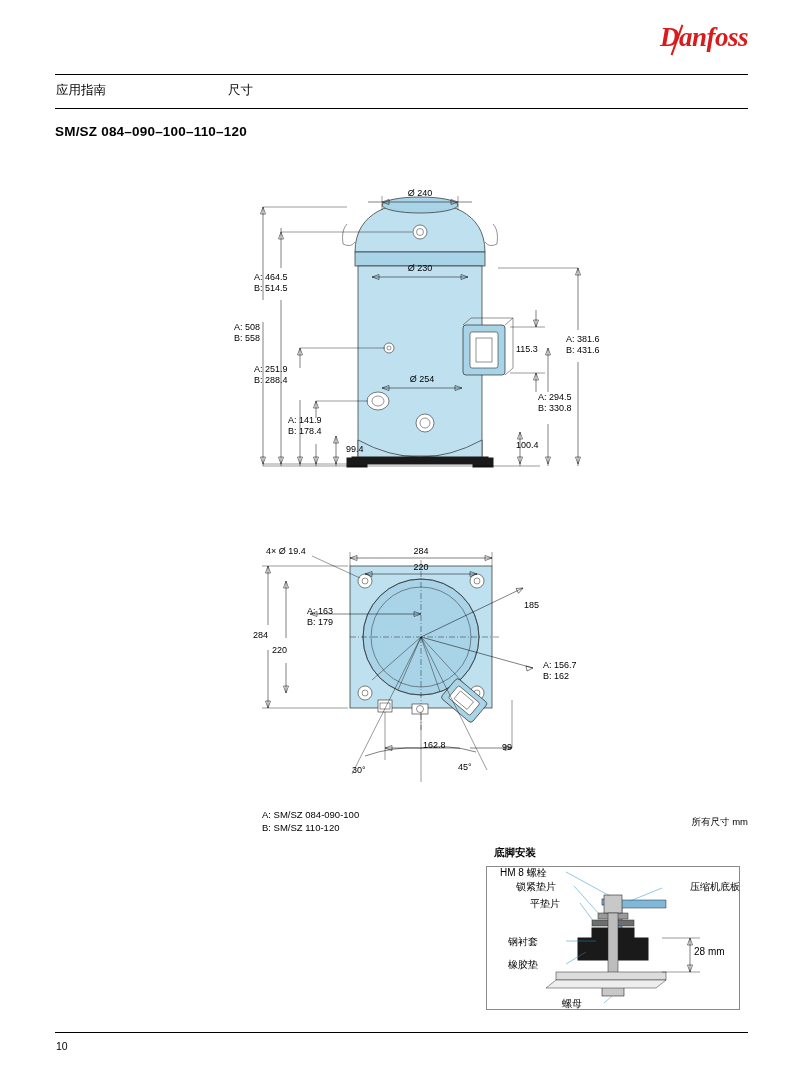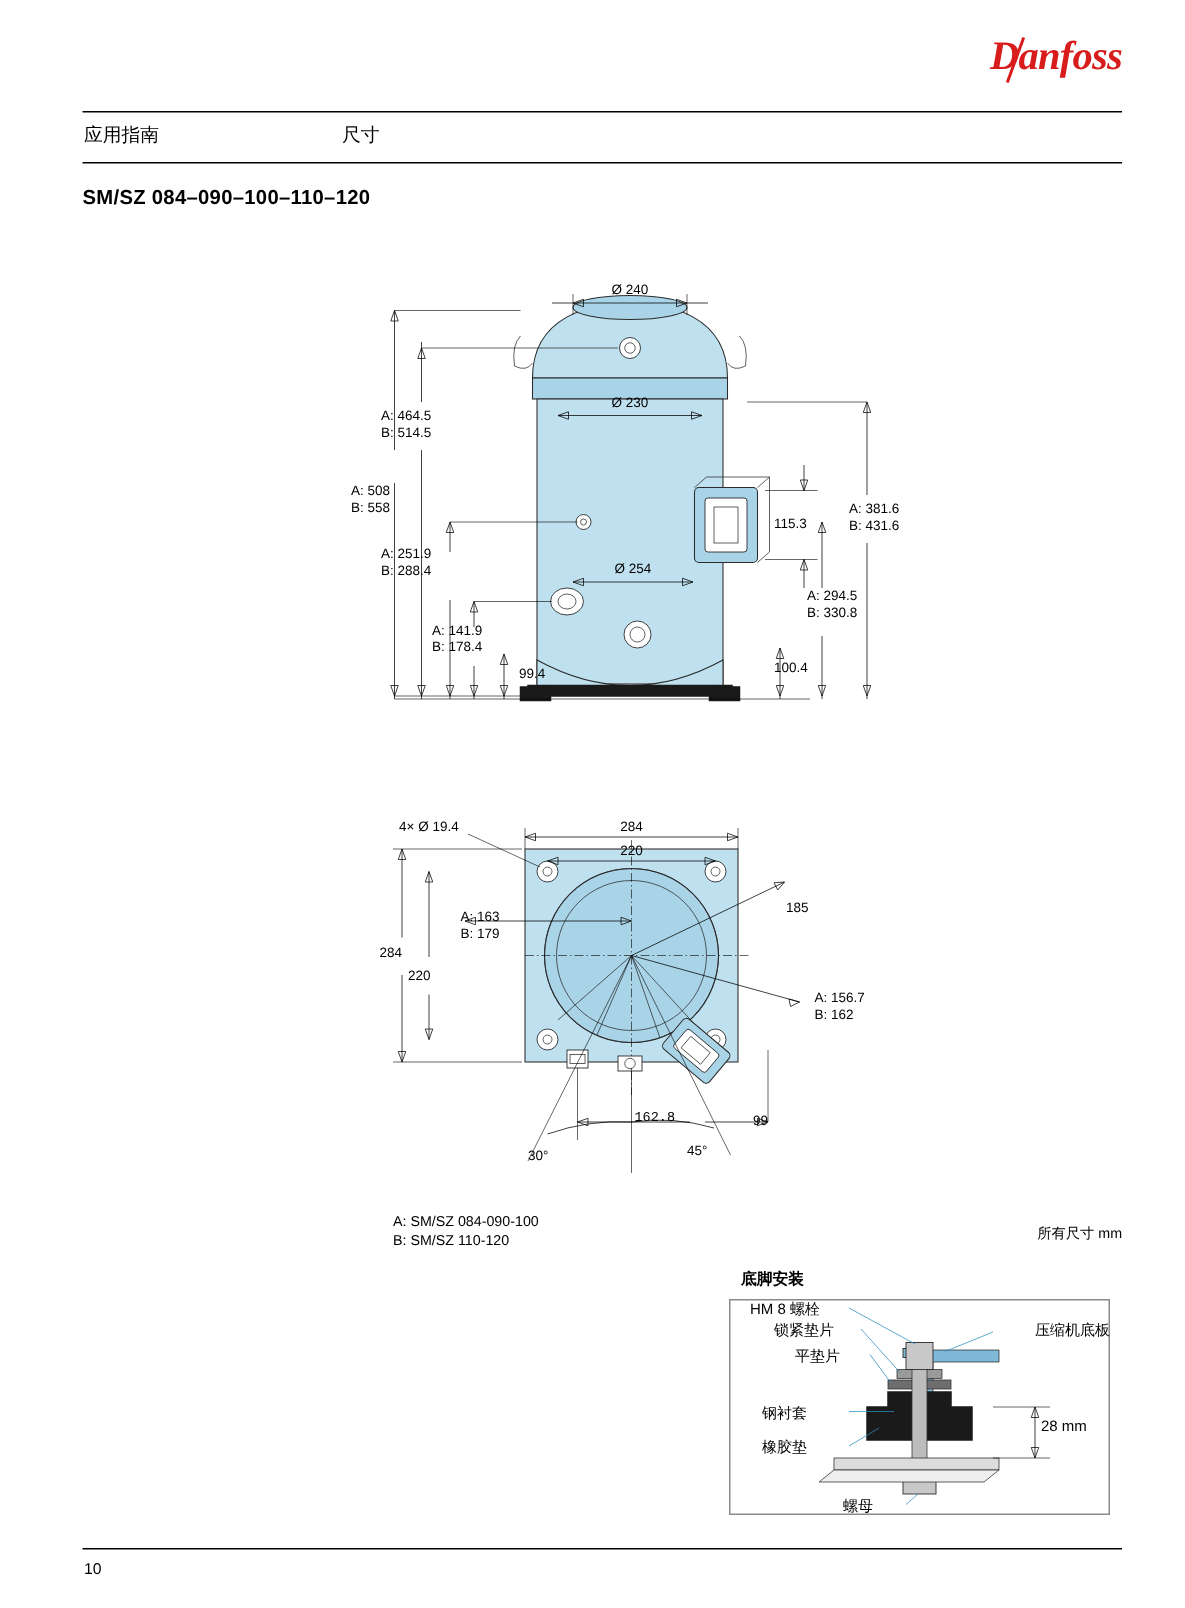--- a/index.html
+++ b/index.html
@@ -305,21 +305,21 @@
   <div class="lbl" style="left:266px;top:546px;">4× Ø 19.4</div>
   <div class="lbl c" style="left:391px;top:546px;width:60px;">284</div>
   <div class="lbl c" style="left:391px;top:562px;width:60px;">220</div>
   <div class="lbl" style="left:253px;top:630px;">284</div>
   <div class="lbl" style="left:272px;top:645px;">220</div>
   <div class="lbl" style="left:307px;top:606px;">A: 163
 B: 179</div>
   <div class="lbl" style="left:524px;top:600px;">185</div>
   <div class="lbl" style="left:543px;top:660px;">A: 156.7
 B: 162</div>
-  <div class="lbl" style="left:423px;top:740px;font-family:Liberation Mono, monospace;">162.8</div>
+  <div class="lbl" style="left:423px;top:740px;">162.8</div>
   <div class="lbl" style="left:502px;top:742px;">99</div>
   <div class="lbl" style="left:352px;top:765px;">30°</div>
   <div class="lbl" style="left:458px;top:762px;">45°</div>
 
   <div class="note-a">
     <div>A: SM/SZ 084-090-100</div>
     <div>B: SM/SZ 110-120</div>
   </div>
   <div class="note-units">所有尺寸 mm</div>
 

